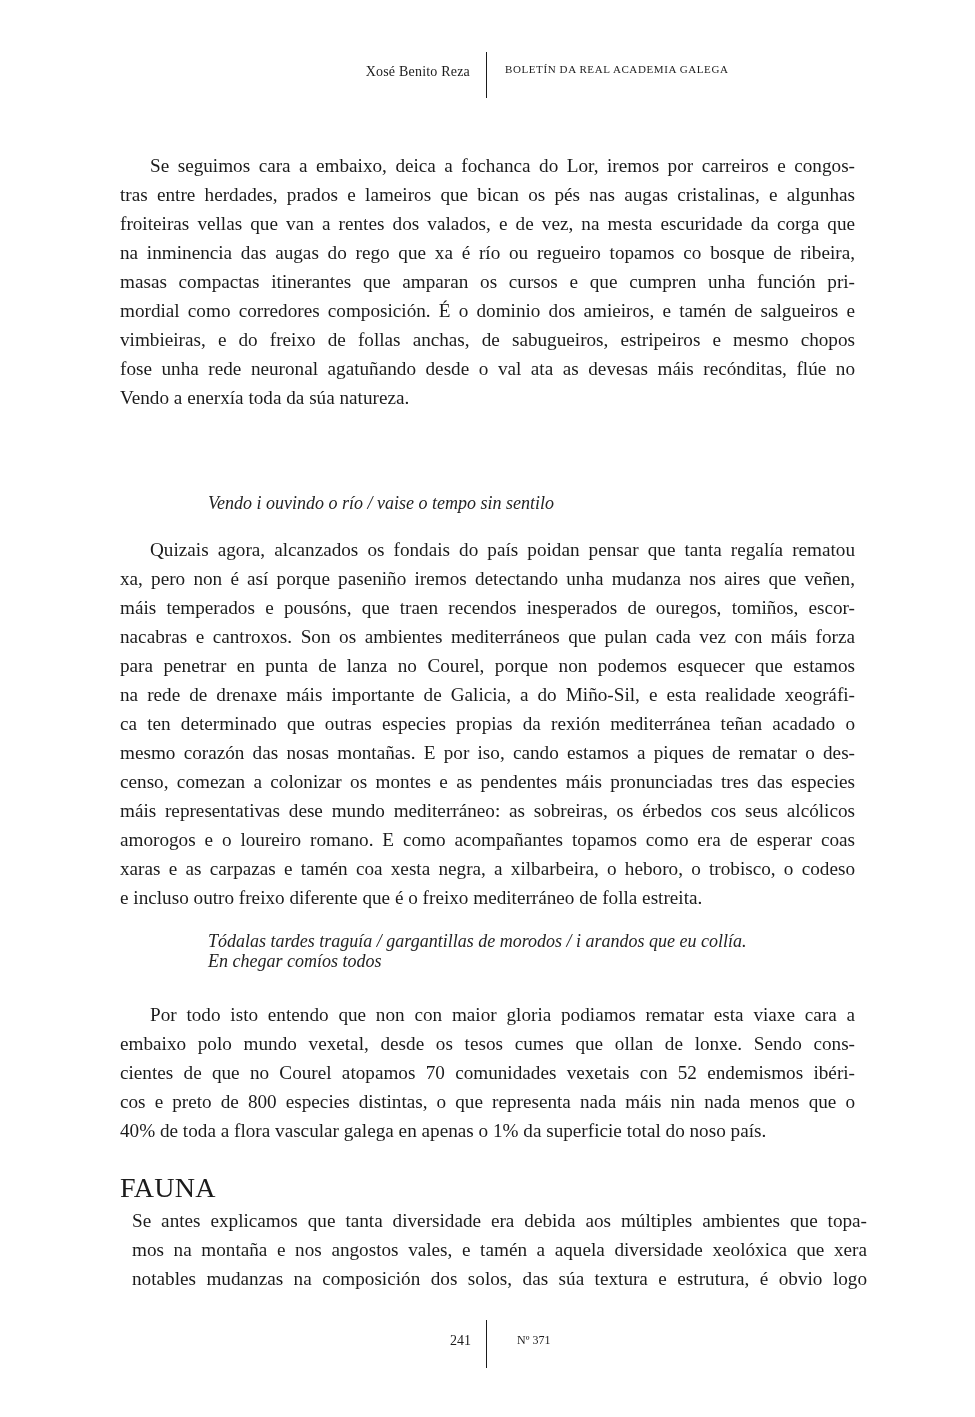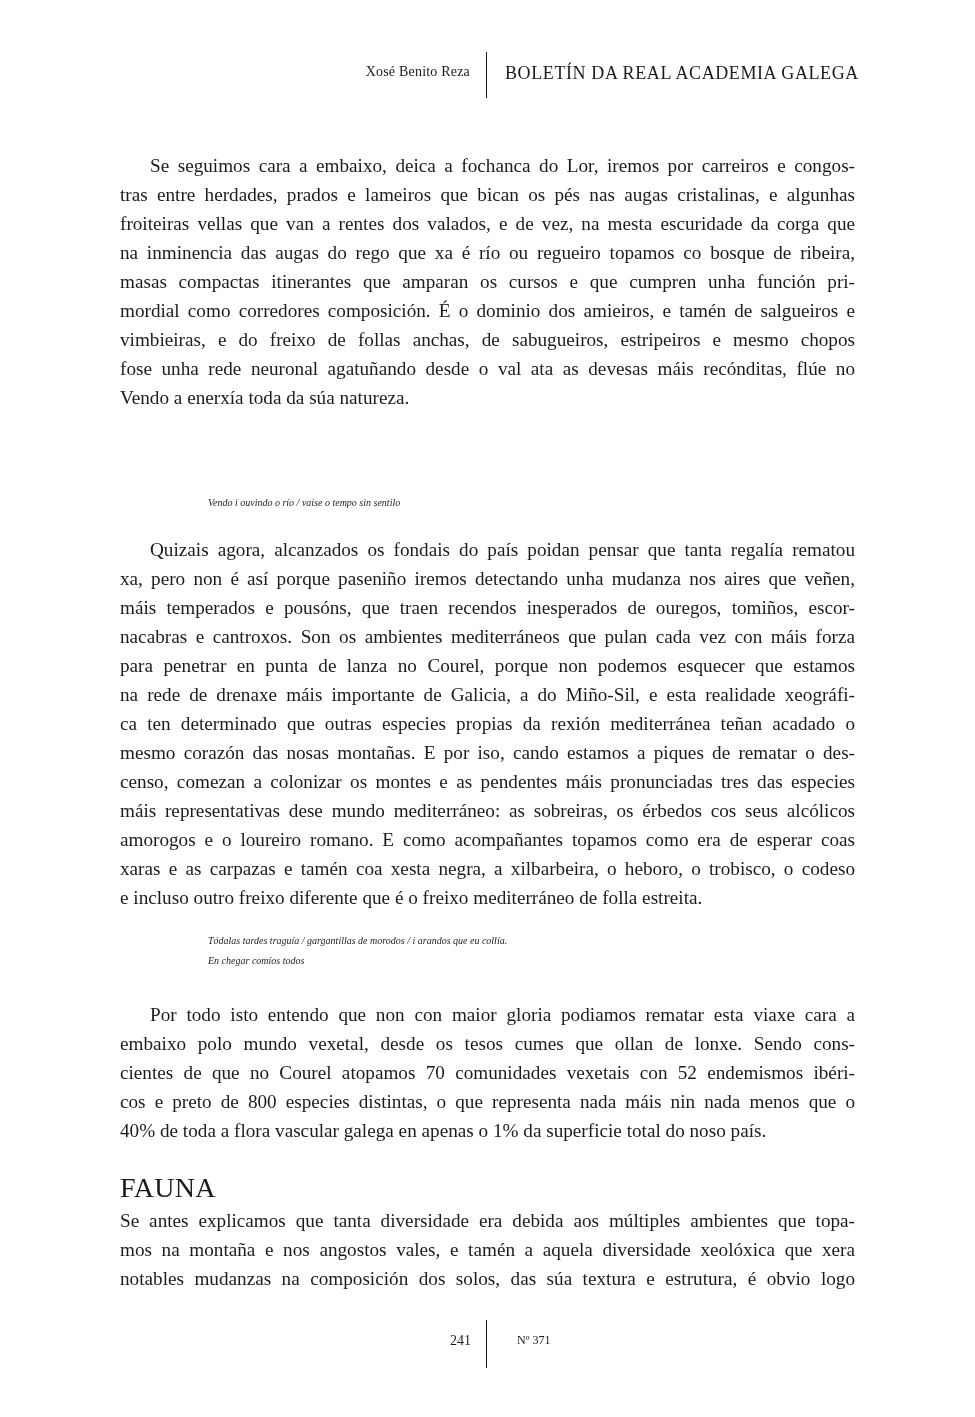--- a/index.html
+++ b/index.html
@@ -42,21 +42,21 @@
       left: 486px;
       top: 2px;
       width: 1px;
       height: 46px;
       background: #1b1b1b;
     }
     .rh-journal {
       position: absolute;
       left: 505px;
       top: 13px;
-      font-size: 18px;
+      font-size: 11px;
       letter-spacing: 0.6px;
       white-space: nowrap;
     }
 
     
     .text-block {
       position: absolute;
       left: 120px;
       width: 735px;
       font-size: 19.2px;
@@ -73,28 +73,28 @@
     }
     .text-block .line.last {
       text-align-last: left;
     }
     .text-block .line.indent {
       padding-left: 30px;
     }
     .p1 { top: 151px; }
     .p2 { top: 535px; }
     .p3 { top: 1000px; }
-    .p4 { top: 1206px; }
+    .p4 { top: 1206px; margin-left: 12px; }
 
     
     .verse {
       position: absolute;
       left: 208px;
       font-style: italic;
-      font-size: 10px;
+      font-size: 18px;
       line-height: 20px;
       color: #222;
       white-space: nowrap;
     }
     .verse .vline { display: block; }
     .v1 { top: 493px; }
     .v2 { top: 931px; }
 
     
     .section-heading {

